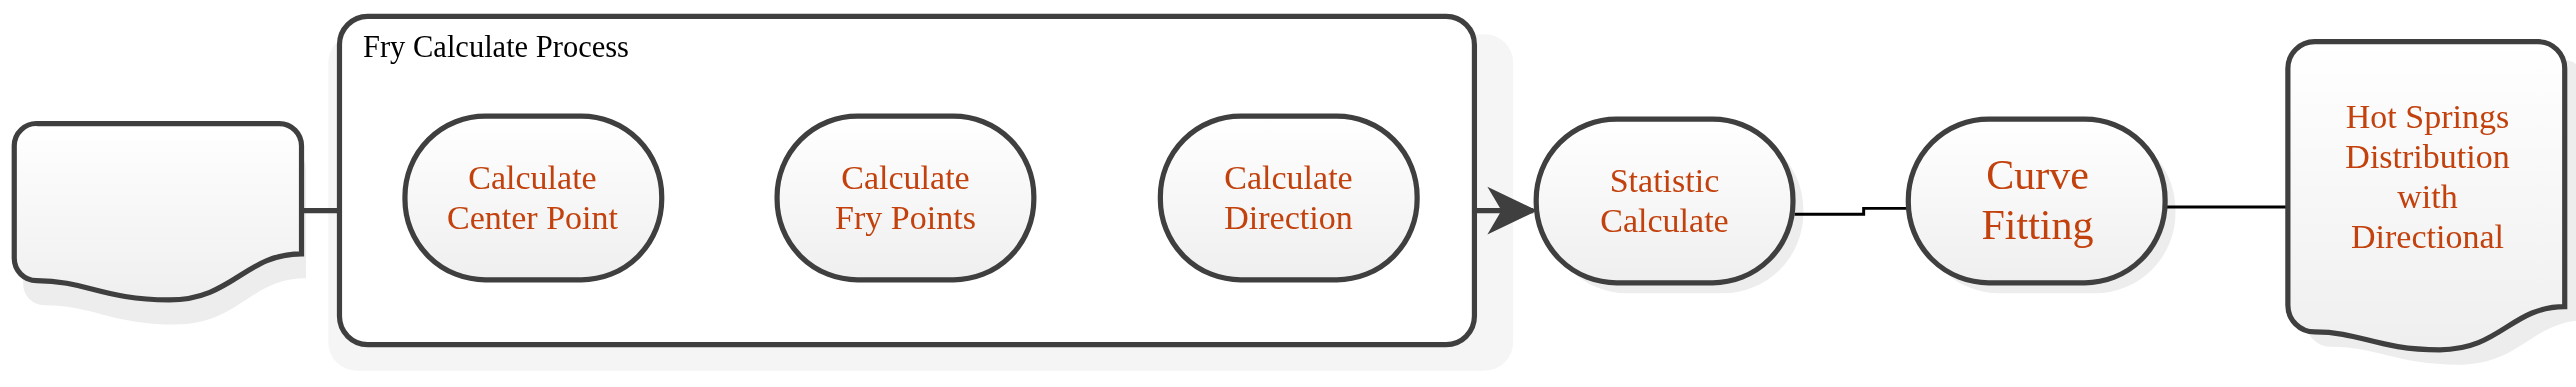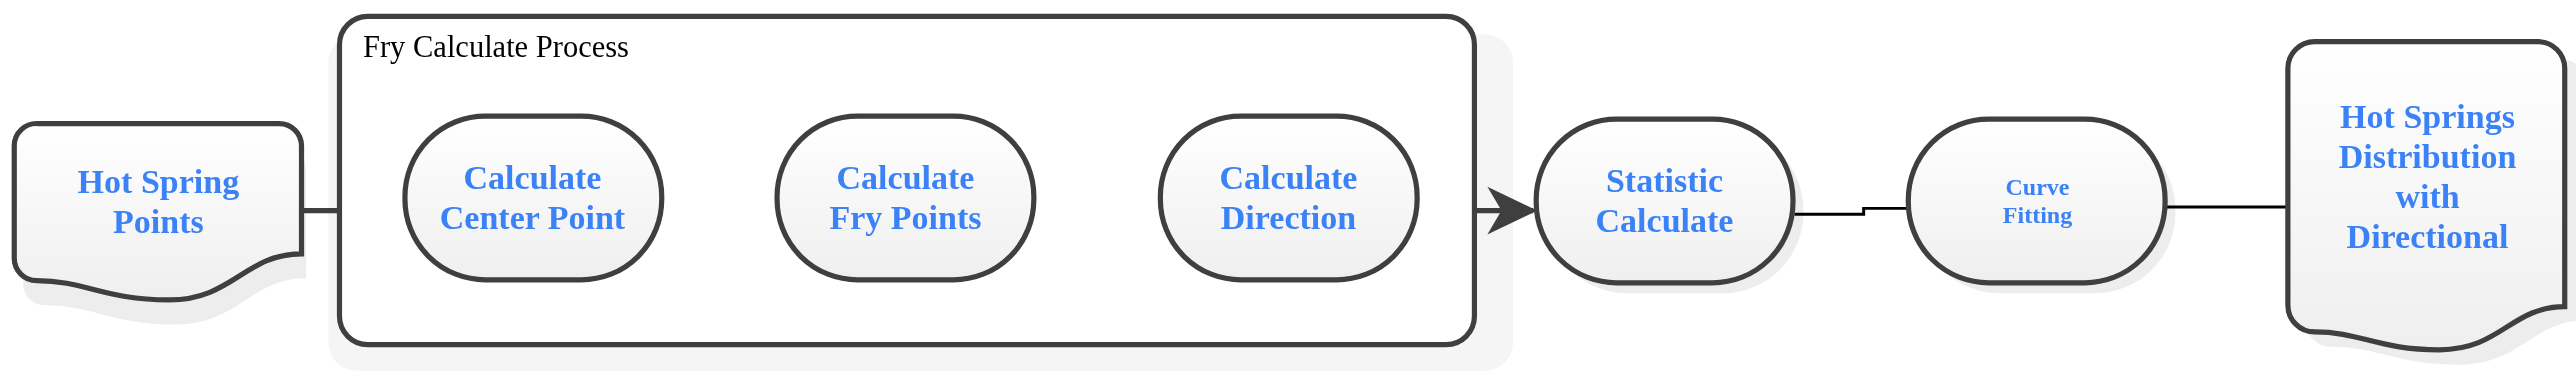--- a/index.html
+++ b/index.html
@@ -2,23 +2,23 @@
 <html style="font-size:12px"><head>
 <meta charset="utf-8">
 <style>
   html,body{margin:0;padding:0;background:#ffffff;}
   body{width:2576px;height:387px;overflow:hidden;
        font-family:"Liberation Serif","DejaVu Serif",serif;}
   #stage{position:relative;width:2576px;height:387px;background:#ffffff;}
   svg.layer{position:absolute;left:0;top:0;width:2576px;height:387px;}
   .nodetext{
     position:absolute;display:flex;align-items:center;justify-content:center;
-    text-align:center;color:#3b82f6;line-height:1.18;
+    text-align:center;color:#c2410c;line-height:1.18;
     font-family:"Liberation Serif","DejaVu Serif",serif;
-    white-space:pre-line;pointer-events:none;font-weight:bold;
+    white-space:pre-line;pointer-events:none;
   }
   .grouptitle{
     position:absolute;color:#000000;
     font-family:"Liberation Serif","DejaVu Serif",serif;
     font-size:30.5px;line-height:1.1;white-space:nowrap;
   }
 </style>
 </head>
 <body>
 
@@ -86,36 +86,34 @@
       <rect x="2563" y="160" width="345" height="220" rx="108" ry="108" fill="url(#nodefill)" stroke="#3f3f3f" stroke-width="7"></rect>
 
       <path d="M 3109,56 L 3409,56 a 36,36 0 0 1 36,36 L 3445,412
                c -72,0 -86,58 -168,58 c -84,0 -106,-24 -168,-24
                a 36,36 0 0 1 -36,-36 L 3073,92 a 36,36 0 0 1 36,-36 Z" fill="url(#nodefill)" stroke="#3f3f3f" stroke-width="7"></path>
     </g>
   </svg>
 
   <div class="grouptitle" style="left:363px;top:31px;">Fry Calculate Process</div>
 
-  <div class="nodetext" style="left:16.4px;top:121px;width:284px;height:162px;font-size:34px;">Hot Spring
-Points</div>
 
   <div class="nodetext" style="left:404px;top:116px;width:257px;height:164px;font-size:34px;">Calculate
 Center Point</div>
 
   <div class="nodetext" style="left:777px;top:116px;width:257px;height:164px;font-size:34px;">Calculate
 Fry Points</div>
 
   <div class="nodetext" style="left:1160px;top:116px;width:257px;height:164px;font-size:34px;">Calculate
 Direction</div>
 
   <div class="nodetext" style="left:1536px;top:119px;width:257px;height:164px;font-size:34px;">Statistic
 Calculate</div>
 
-  <div class="nodetext" style="left:1909px;top:119px;width:257px;height:164px;font-size:24px;">Curve
+  <div class="nodetext" style="left:1909px;top:119px;width:257px;height:164px;font-size:42px;">Curve
 Fitting</div>
 
   <div class="nodetext" style="left:2289px;top:39px;width:277px;height:276px;font-size:34px;">Hot Springs
 Distribution
 with
 Directional</div>
 
 </div>
 
 

